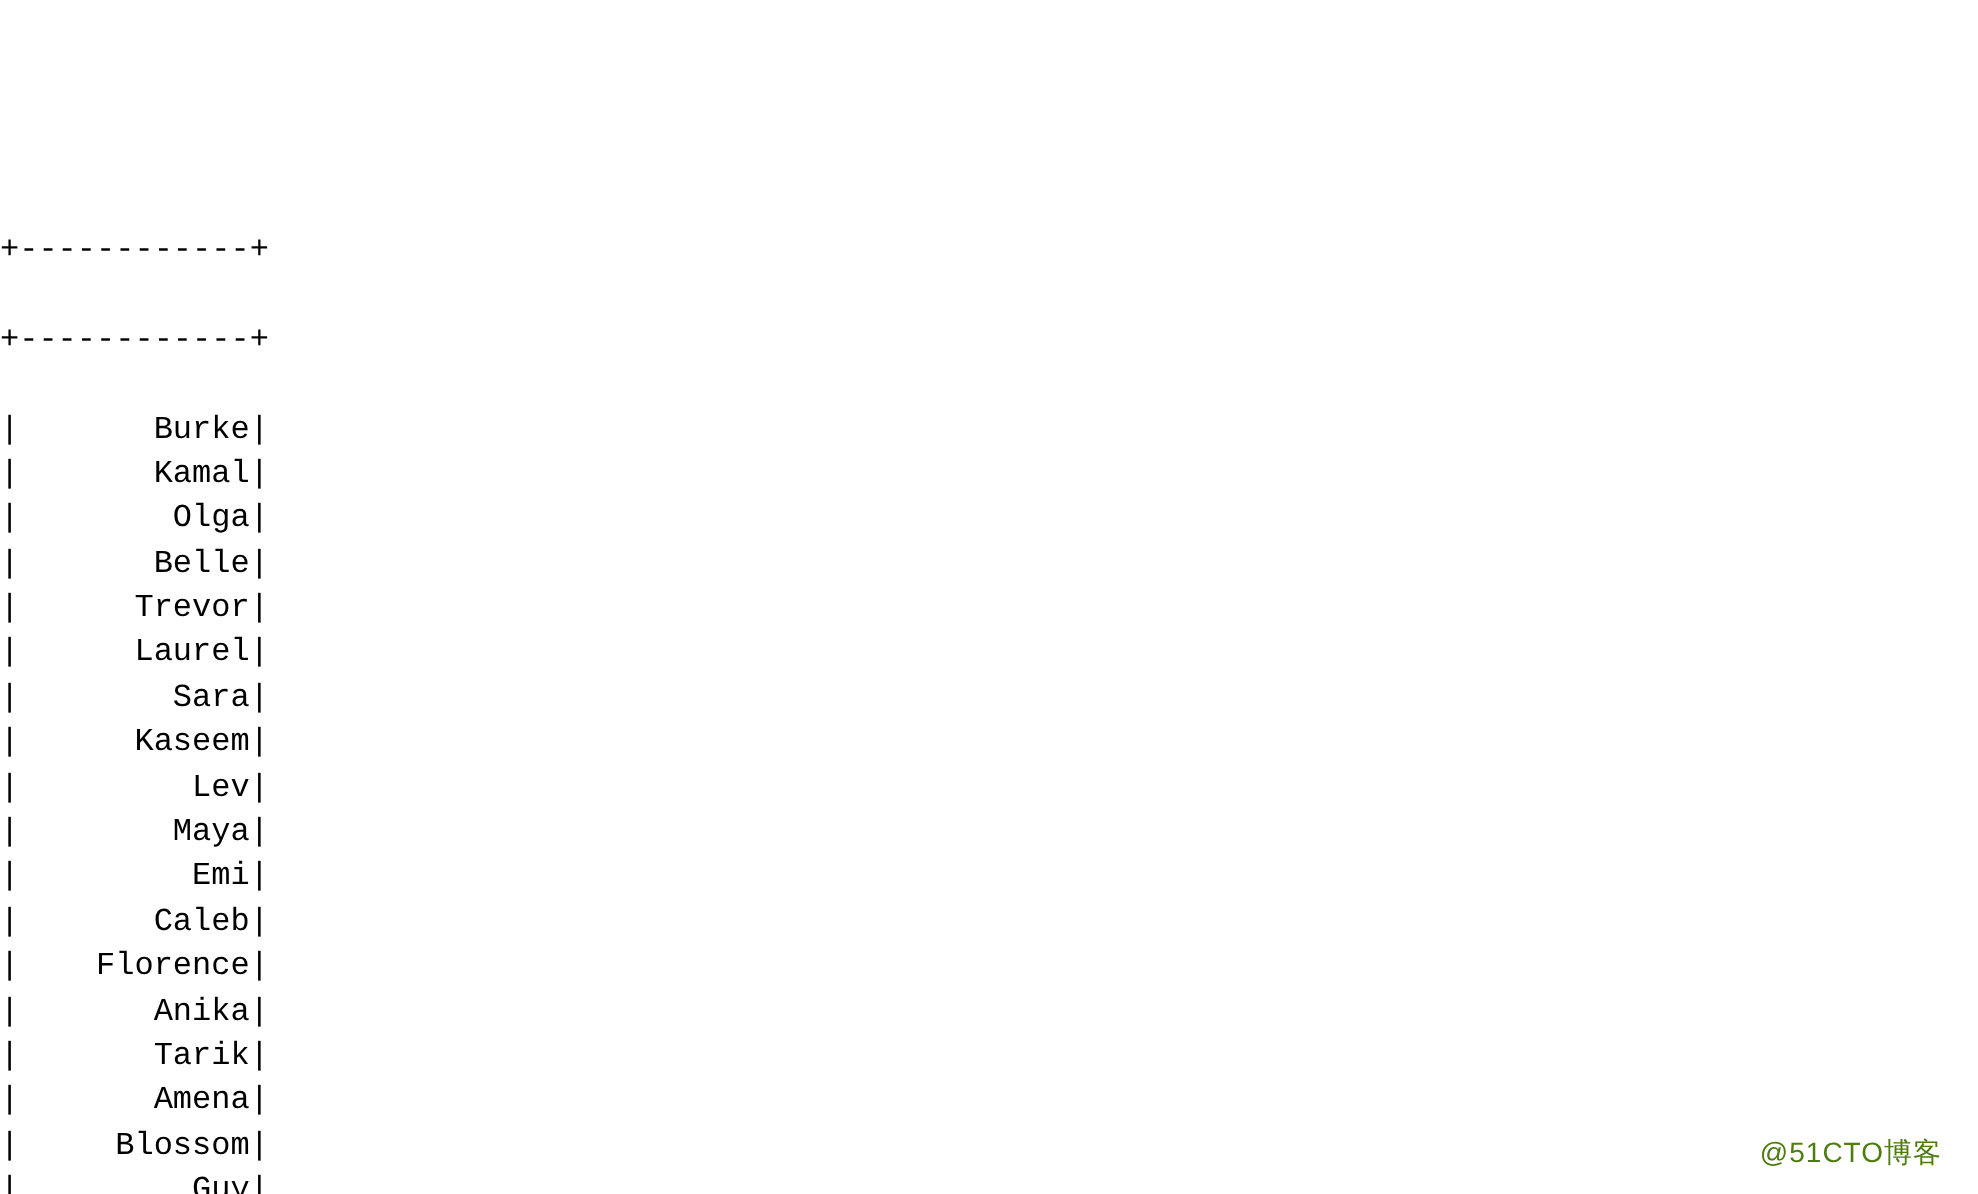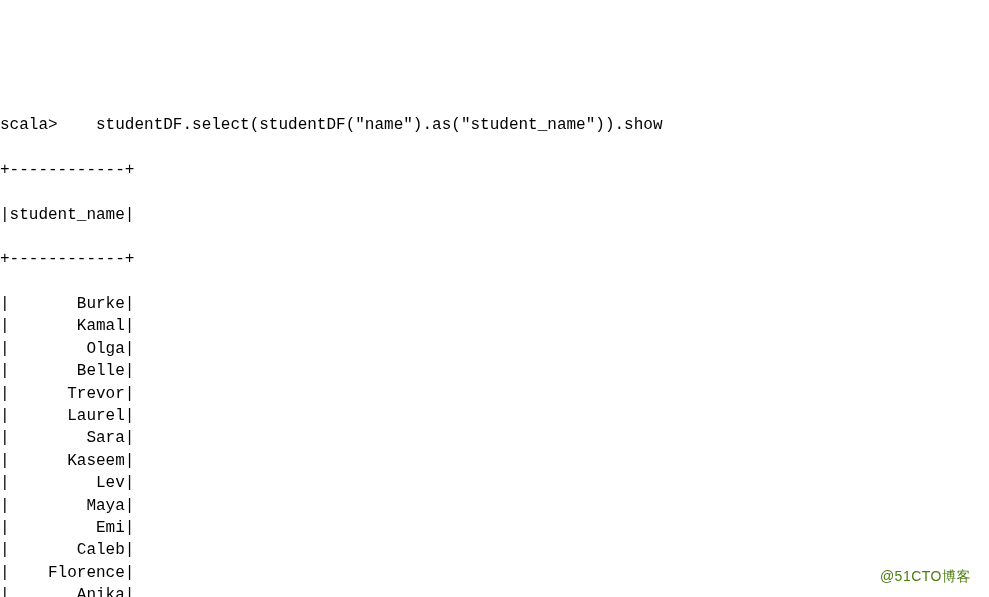--- a/index.html
+++ b/index.html
@@ -32,23 +32,21 @@
       font-size: 14px;
       letter-spacing: 0.5px;
     }
   </style>
 </head>
 <body>
 
 
 
 <div class="terminal">
-<span class="line"><span>scala&gt;</span><span>    studentDF.select(studentDF("name").as("student_name")).show</span></span>
 <span class="line">+------------+</span>
-<span class="line">|student_name|</span>
 <span class="line">+------------+</span>
 <span id="rows-container" class="line">|       Burke|
 |       Kamal|
 |        Olga|
 |       Belle|
 |      Trevor|
 |      Laurel|
 |        Sara|
 |      Kaseem|
 |         Lev|

